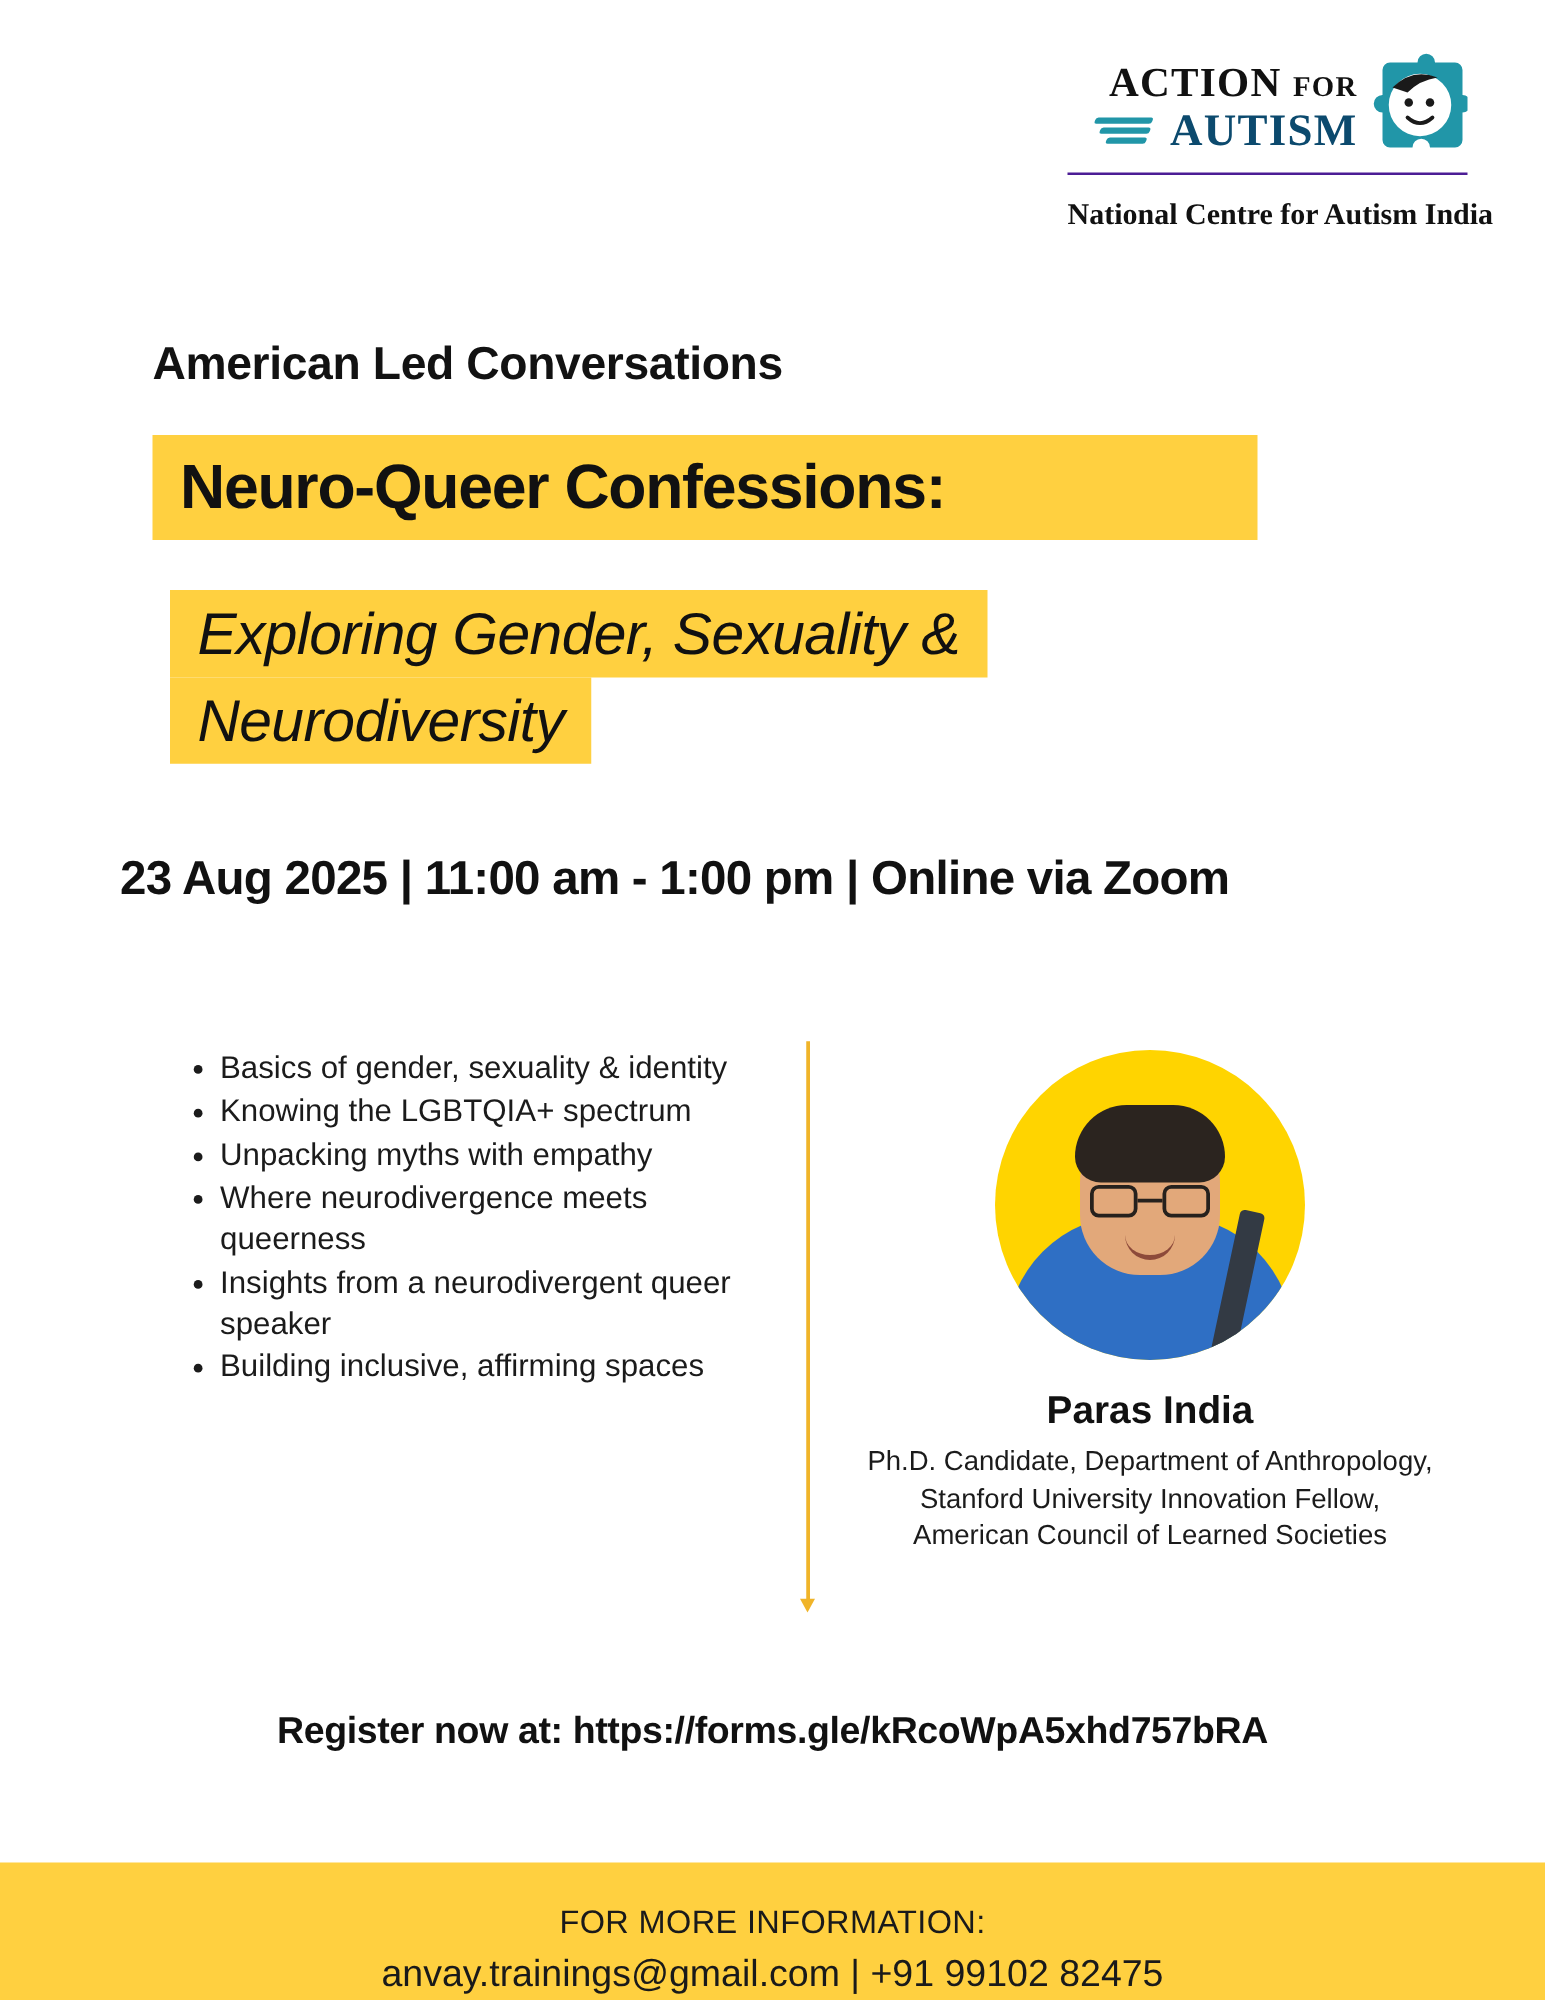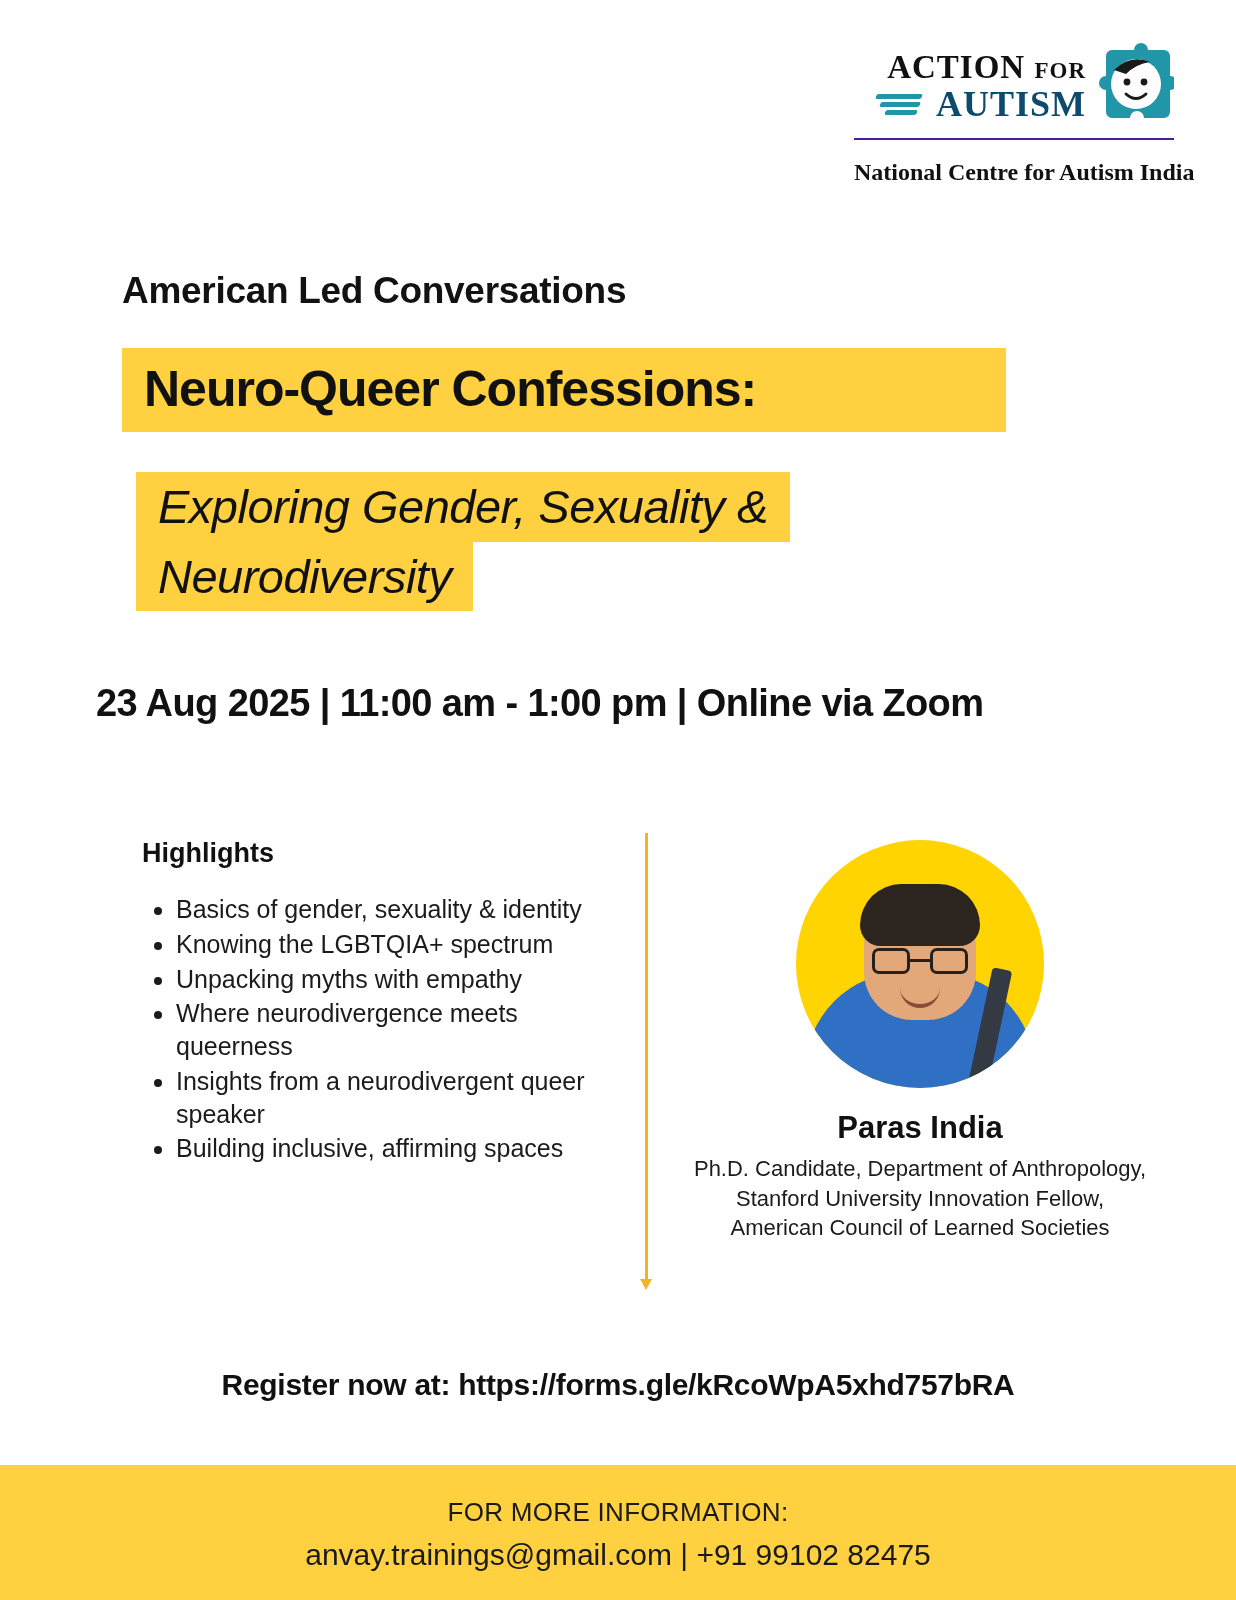--- a/index.html
+++ b/index.html
@@ -318,21 +318,21 @@
     letter-spacing: -0.3px;
     color: #111;
   }
 
   
   .footer {
     position: absolute;
     left: 0;
     bottom: 0;
     width: 1236px;
-    height: 135px;
+    height: 110px;
     background: #ffd040;
     text-align: center;
     color: #1a1a1a;
   }
   .footer .fi-title {
     padding-top: 32px;
     font-size: 26px;
     letter-spacing: 0.3px;
   }
   .footer .fi-contact {
@@ -378,21 +378,20 @@
 <div class="title-hl">Neuro-Queer Confessions:</div>
 
 <div class="subtitle-wrap">
   <div class="subtitle-line">Exploring Gender, Sexuality &amp;</div>
   <div class="subtitle-line">Neurodiversity</div>
 </div>
 
 <div class="when">23 Aug 2025 | 11:00 am - 1:00 pm | Online via Zoom</div>
 
 <div class="highlights">
-  <h3>Highlights</h3>
   <ul>
     <li>Basics of gender, sexuality &amp; identity</li>
     <li>Knowing the LGBTQIA+ spectrum</li>
     <li>Unpacking myths with empathy</li>
     <li>Where neurodivergence meets queerness</li>
     <li>Insights from a neurodivergent queer speaker</li>
     <li>Building inclusive, affirming spaces</li>
   </ul>
 </div>
 

